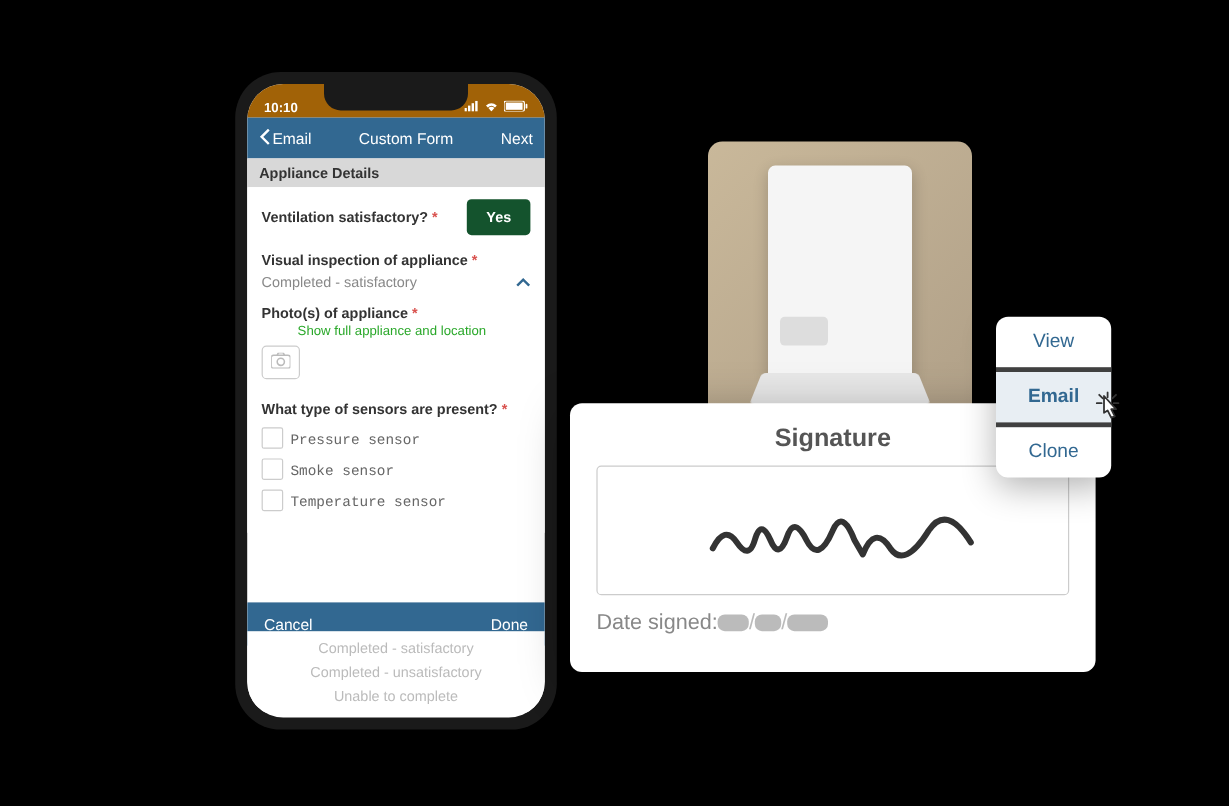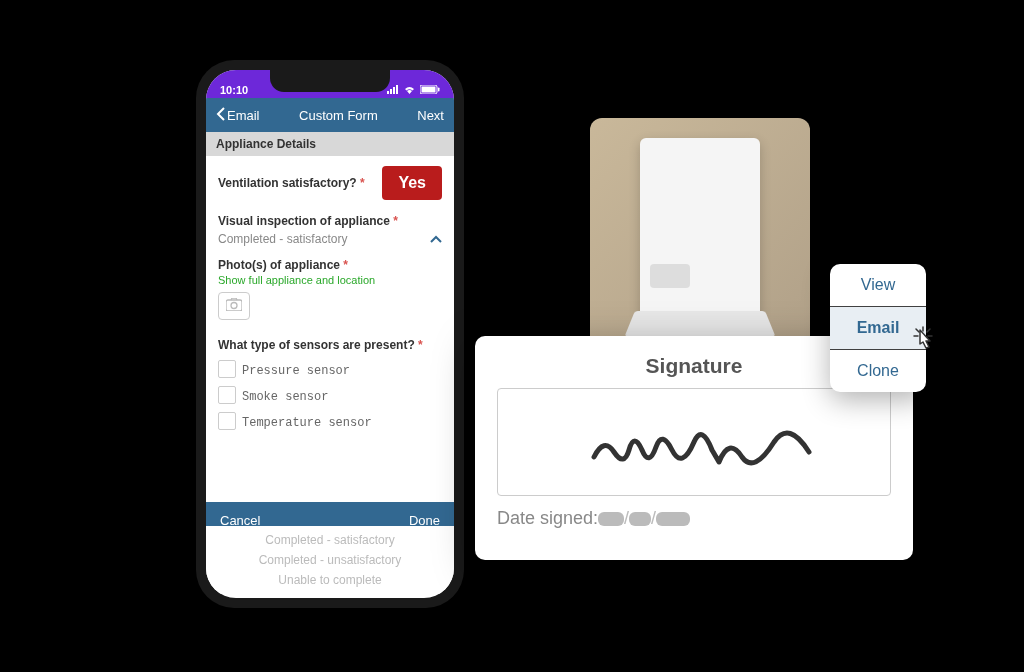--- a/index.html
+++ b/index.html
@@ -40,21 +40,21 @@
       width: 120px;
       height: 22px;
       background: #1a1a1a;
       border-radius: 0 0 14px 14px;
       z-index: 10;
     }
 
     
     .status-bar {
       height: 28px;
-      background: #6d28d9;
+      background: #a16207;
       color: #fff;
       font-size: 11px;
       font-weight: 600;
       display: flex;
       align-items: flex-end;
       justify-content: space-between;
       padding: 0 14px 2px;
     }
     .status-right { display: flex; gap: 4px; align-items: center; }
     .signal-icon, .wifi-icon, .battery-icon { display: inline-block; }
@@ -90,46 +90,47 @@
     }
     .field-row {
       display: flex;
       justify-content: space-between;
       align-items: center;
       margin-bottom: 14px;
     }
     .field-label { font-weight: 600; color: #333; }
     .req { color: #d9534f; }
     .yes-btn {
-      background: #b91c1c;
+      background: #14532d;
       color: #fff;
       border: none;
       border-radius: 4px;
       padding: 8px 16px;
-      font-size: 16px;
+      font-size: 12px;
       font-weight: 600;
     }
     .dropdown-row {
       display: flex;
       justify-content: space-between;
       align-items: center;
       margin-top: 4px;
       margin-bottom: 12px;
       color: #888;
       font-size: 12px;
     }
     .chevron-up {
       color: #326891;
       font-size: 12px;
     }
     .hint-text {
       color: #2aa82a;
       font-size: 11px;
       margin-top: 2px;
       margin-bottom: 6px;
+      margin-left: 30px;
     }
     .camera-btn {
       width: 32px;
       height: 28px;
       border: 1px solid #ccc;
       border-radius: 4px;
       background: #fff;
       display: flex;
       align-items: center;
       justify-content: center;
@@ -281,21 +282,21 @@
       background: #fff;
       border-radius: 10px;
       box-shadow: 0 8px 28px rgba(0,0,0,0.3);
       overflow: hidden;
     }
     .menu-item {
       padding: 12px 0;
       text-align: center;
       font-size: 16px;
       color: #326891;
-      border-bottom: 1px solid #404040;
+      border-bottom: 4px solid #404040;
       cursor: pointer;
     }
     .menu-item:last-child { border-bottom: none; }
     .menu-item.active {
       background: #e8eef3;
       font-weight: 600;
     }
 
     
     .cursor {

